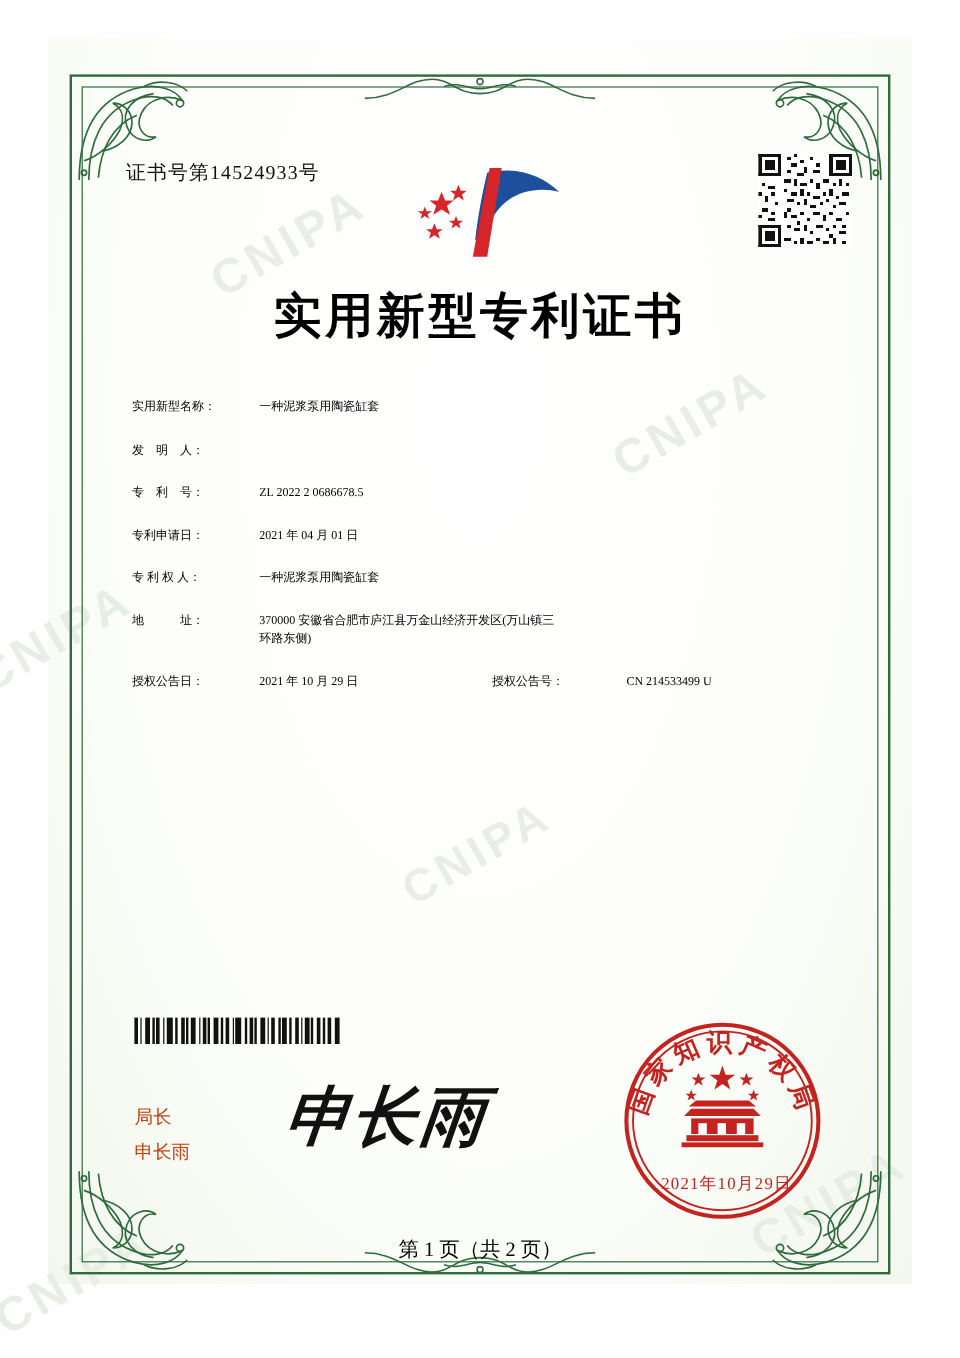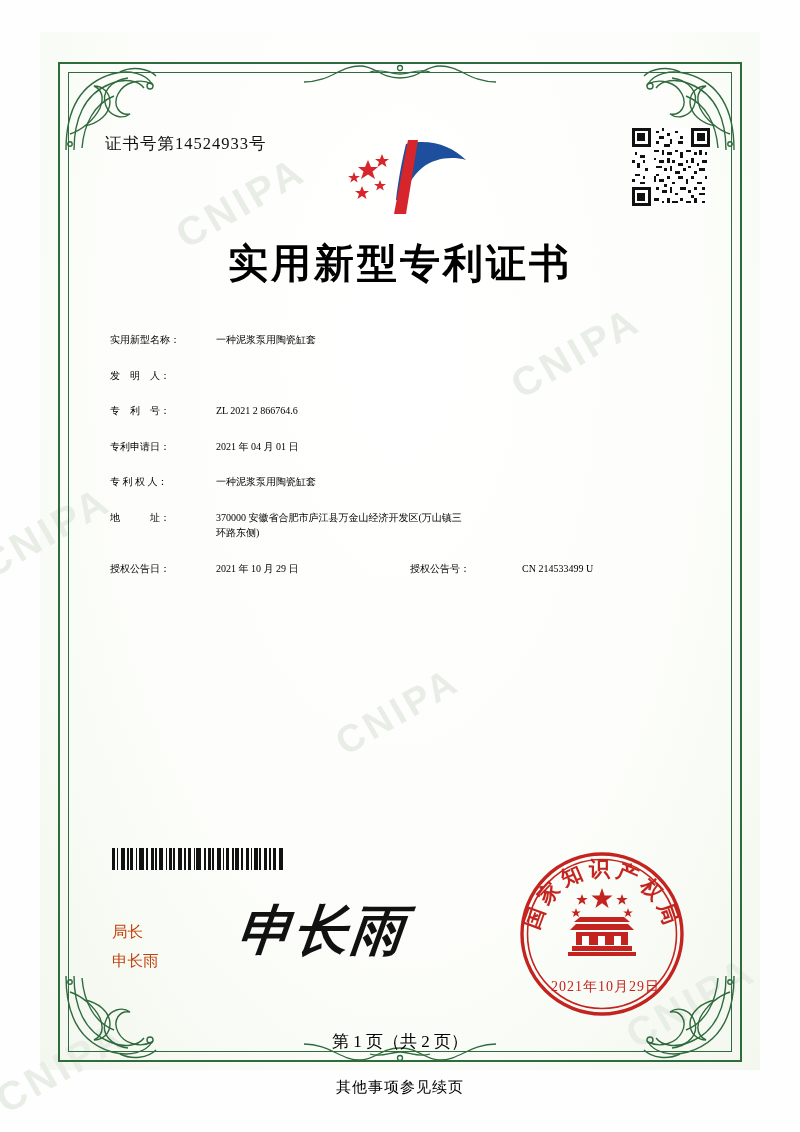--- a/index.html
+++ b/index.html
@@ -408,21 +408,21 @@
   <div class="fields">
     <div class="row">
       <div class="lbl">实用新型名称：</div>
       <div class="val">一种泥浆泵用陶瓷缸套</div>
     </div>
     <div class="row">
       <div class="lbl">发　明　人：</div>
     </div>
     <div class="row">
       <div class="lbl">专　利　号：</div>
-      <div class="val">ZL 2021 2 866764.6</div>
+      <div class="val">ZL 2022 2 0686678.5</div>
     </div>
     <div class="row">
       <div class="lbl">专利申请日：</div>
       <div class="val">2021 年 04 月 01 日</div>
     </div>
     <div class="row">
       <div class="lbl">专 利 权 人：</div>
       <div class="val">一种泥浆泵用陶瓷缸套</div>
     </div>
     <div class="row">
@@ -547,14 +547,13 @@
         <polygon points="66,46 67.5,50 71.8,50 68.3,52.6 69.6,56.8 66,54.2 62.4,56.8 63.7,52.6 60.2,50 64.5,50"></polygon>
         <polygon points="106,46 107.5,50 111.8,50 108.3,52.6 109.6,56.8 106,54.2 102.4,56.8 103.7,52.6 100.2,50 104.5,50"></polygon>
         <polygon points="60,60 61.2,63.4 64.8,63.4 61.9,65.6 63,69 60,66.9 57,69 58.1,65.6 55.2,63.4 58.8,63.4"></polygon>
         <polygon points="112,60 113.2,63.4 116.8,63.4 113.9,65.6 115,69 112,66.9 109,69 110.1,65.6 107.2,63.4 110.8,63.4"></polygon>
       </g>
     </svg>
   </div>
   <div class="seal-date">2021年10月29日</div>
 
   <div class="page-no">第 1 页（共 2 页）</div>
-  <div class="foot-note">其他事项参见续页</div>
 </div>
 
 </body></html>

